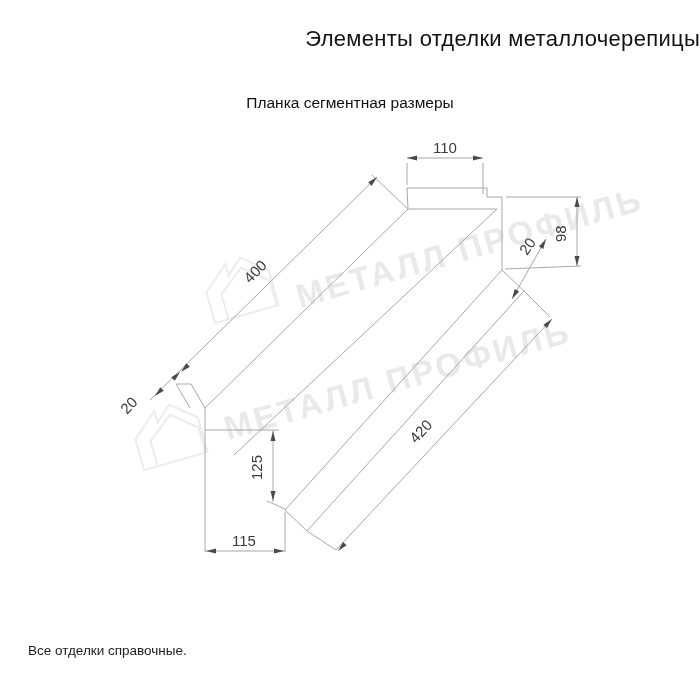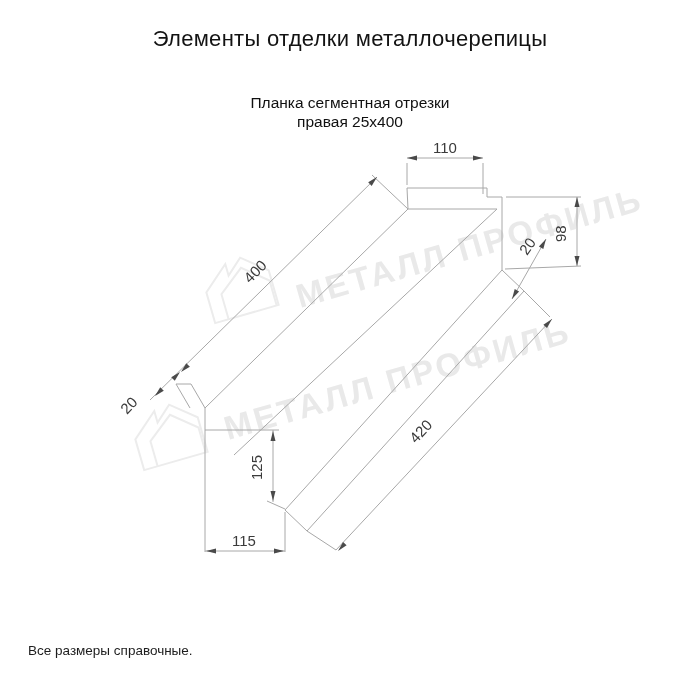--- a/index.html
+++ b/index.html
@@ -1,34 +1,33 @@
 <!DOCTYPE html>
 <html><head>
 <meta charset="utf-8">
 <style>
   html,body{margin:0;padding:0;background:#ffffff;}
   body{width:700px;height:700px;position:relative;overflow:hidden;
        font-family:"Liberation Sans", sans-serif;color:#161616;}
-  .page-title{position:absolute;top:26px;left:0;width:700px;text-align:center;
+  .page-title{position:absolute;top:26px;left:0;width:700px;text-align:right;
       font-size:22px;letter-spacing:.3px;color:#131313;}
   .subtitle{position:absolute;top:93px;left:0;width:700px;text-align:center;
       font-size:15.5px;line-height:19px;color:#101010;}
   .notes{position:absolute;left:28px;top:642px;font-size:13.5px;line-height:18px;color:#1d1d1d;}
   svg{position:absolute;left:0;top:0;}
   .dim-t{font-size:15px;fill:#3b3b3b;}
   .wm-t{font-size:33px;font-weight:bold;letter-spacing:3px;fill:#e9e9e9;}
   .wm-s{stroke:#ececec;stroke-width:2;fill:none;}
 </style>
 </head>
 <body>
 
 <div class="page-title">Элементы отделки металлочерепицы</div>
 <div class="subtitle">
-  <div>Планка сегментная отрезки</div>
-  <div>правая 25x400</div>
+  <div>Планка сегментная размеры</div>
 </div>
 
 <svg width="700" height="700" viewBox="0 0 700 700">
 
   <g>
     <g transform="translate(247,289) rotate(-16)">
       <path class="wm-s" d="M -40 24 L -40 -8 L -14 -30 L -14 -18 L 2 -32 L 26 -12 L 26 24 Z"></path>
       <path class="wm-s" d="M -26 24 L -26 -2 L 0 -22 L 24 -2 L 24 24"></path>
     </g>
     <text class="wm-t" transform="translate(300,308) rotate(-16)">МЕТАЛЛ ПРОФИЛЬ</text>
@@ -108,14 +107,14 @@
     <text class="dim-t" transform="translate(527,256) rotate(-55)">20</text>
     <text class="dim-t" transform="translate(250,284) rotate(-45)">400</text>
     <text class="dim-t" transform="translate(416,444) rotate(-47)">420</text>
     <text class="dim-t" transform="translate(127,415) rotate(-47)">20</text>
     <text class="dim-t" transform="translate(262,480) rotate(-90)">125</text>
     <text class="dim-t" x="232" y="546">115</text>
   </g>
 </svg>
 
 <div class="notes">
-  <div>Все размеры справочные.</div>
+  <div>Все отделки справочные.</div>
 </div>
 
 </body></html>

